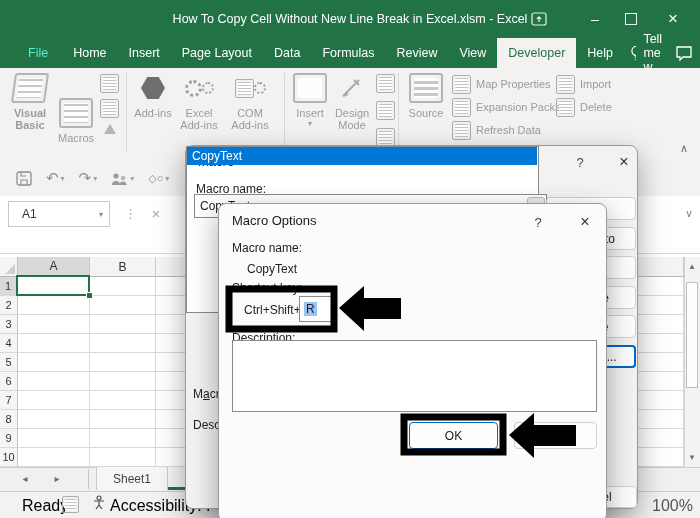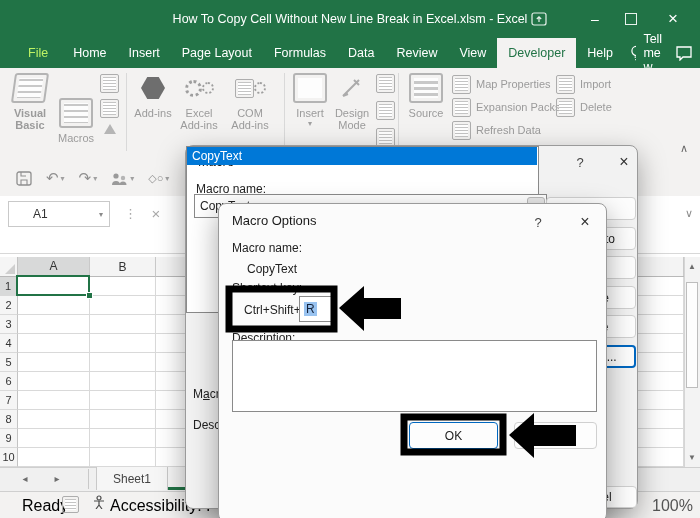--- a/index.html
+++ b/index.html
@@ -8,21 +8,21 @@
   .abs{position:absolute;}
 
   
   #titlebar{left:0;top:0;width:700px;height:38px;background:#217346;color:#fff;}
   #app-title{left:0;top:0;width:700px;height:38px;line-height:38px;text-align:center;font-size:12.5px;color:#fff;}
   .wctl{top:0;height:38px;width:34px;display:flex;align-items:center;justify-content:center;color:#fff;}
   .maxbox{width:10px;height:10px;border:1px solid #e8f2ec;}
   
   #tabrow{left:0;top:38px;width:700px;height:30px;background:#217346;display:flex;align-items:stretch;padding-left:14px;box-sizing:border-box;font-size:12.5px;color:#fff;}
   .tab{padding:0 11px;line-height:30px;white-space:nowrap;cursor:default;}
-  .tab.file{color:#bef264;padding:0 14px;}
+  .tab.file{color:#5eead4;padding:0 14px;}
   .tab.active{background:#f3f2f1;color:#217346;}
   #tellme{display:flex;align-items:center;gap:7px;padding:0 6px;}
   #comment-wrap{margin-left:auto;margin-right:14px;display:flex;align-items:center;}
 
   
   #ribbon{left:0;top:68px;width:700px;height:92px;background:#f3f2f1;border-bottom:1px solid #e1e1e1;}
   .rbtn{position:absolute;top:4px;height:72px;display:flex;flex-direction:column;align-items:center;color:#9b9b9b;}
   .ric{height:32px;display:flex;align-items:center;justify-content:center;}
   .rlbl{font-size:11px;line-height:12px;text-align:center;margin-top:3px;}
   .big{display:inline-block;width:24px;height:20px;border:2px solid #b4b4b4;border-radius:3px;background:#fdfdfd;background-image:repeating-linear-gradient(to bottom,transparent 0 4px,#c8c8c8 4px 6px);background-clip:content-box;padding:3px;}
@@ -36,21 +36,21 @@
   .grplabel{position:absolute;top:92px;width:100%;text-align:right;font-size:11px;color:#8a8a8a;}
   .smcol{position:absolute;display:flex;flex-direction:column;gap:6px;align-items:center;}
 
   
   #qatrow{left:0;top:160px;width:700px;height:36px;background:#f3f2f1;display:flex;align-items:center;gap:6px;padding-left:12px;box-sizing:border-box;color:#8f8f8f;}
   .qbtn{display:flex;align-items:center;gap:2px;font-size:15px;color:#8f8f8f;padding:0 4px;}
   .qch{font-size:8px;color:#a0a0a0;}
 
   
   #fbar{left:0;top:196px;width:700px;height:58px;background:#fff;border-bottom:1px solid #d8d8d8;box-sizing:border-box;}
-  #name-box{left:8px;top:201px;width:102px;height:26px;background:#fff;border:1px solid #c9c9c9;display:flex;align-items:center;font-size:12px;color:#333;padding-left:24px;box-sizing:border-box;}
+  #name-box{left:8px;top:201px;width:102px;height:26px;background:#fff;border:1px solid #c9c9c9;display:flex;align-items:center;font-size:12px;color:#333;padding-left:13px;box-sizing:border-box;}
   #name-box-dd{left:92px;top:201px;width:18px;height:26px;display:flex;align-items:center;justify-content:center;font-size:8px;color:#8a8a8a;}
   #fb-sep{left:124px;top:206px;width:10px;height:18px;color:#a9a9a9;font-size:13px;text-align:center;}
   #fb-cancel{left:146px;top:204px;width:20px;height:20px;color:#a9a9a9;font-size:15px;text-align:center;line-height:20px;}
   #fb-expand{left:682px;top:206px;width:14px;height:14px;color:#8a8a8a;font-size:11px;text-align:center;line-height:14px;}
 
   
   #hdr-corner{left:0;top:257px;width:18px;height:20px;background:#f5f5f5;border-right:1px solid #c3c3c3;border-bottom:1px solid #b9b9b9;box-sizing:border-box;}
   #hdr-corner .tri{position:absolute;right:2px;bottom:2px;width:0;height:0;border-left:10px solid transparent;border-bottom:10px solid #cfcfcf;}
   .colhdr{top:257px;height:20px;box-sizing:border-box;font-size:12px;color:#333;display:flex;align-items:center;justify-content:center;border-right:1px solid #c9c9c9;border-bottom:1px solid #b9b9b9;}
   #col-a{left:18px;width:72px;background:#d8d9d9;border-bottom:2px solid #217346;}
@@ -128,22 +128,22 @@
     <div class="abs wctl" style="left:656px;font-size:17px;">
         <span>×</span>
       </div>
   </div>
 
   <div class="abs" id="tabrow">
     <div class="tab file">File</div>
     <div class="tab">Home</div>
     <div class="tab">Insert</div>
     <div class="tab">Page Layout</div>
+    <div class="tab">Data</div>
     <div class="tab">Formulas</div>
-    <div class="tab">Data</div>
     <div class="tab">Review</div>
     <div class="tab">View</div>
     <div class="tab active">Developer</div>
     <div class="tab">Help</div>
     <div id="tellme">
       <svg width="13" height="18">
           <circle cx="6.5" cy="7" r="4.6" fill="none" stroke="#fff" stroke-width="1.2"></circle>
           <path d="M4.6 13.2 h3.8 M5.2 15.6 h2.6" stroke="#fff" stroke-width="1.2"></path>
         </svg>
       <span>Tell me w</span>

